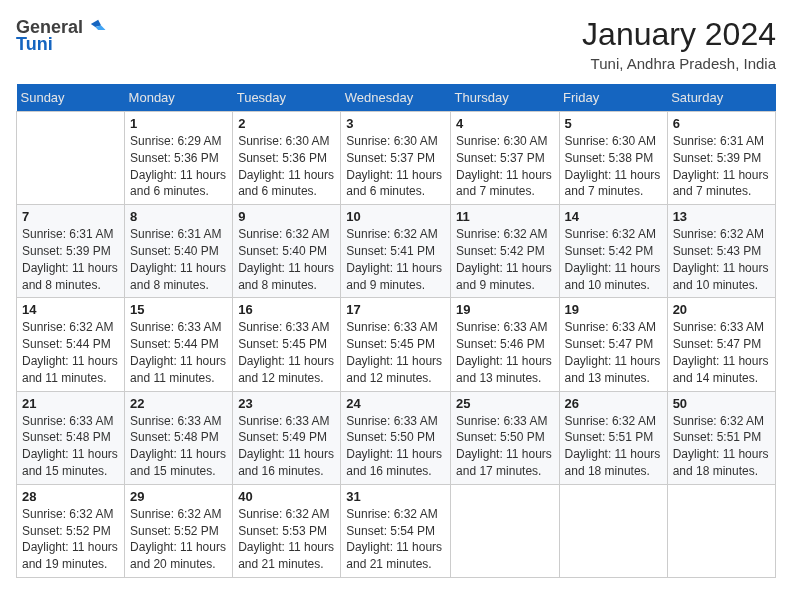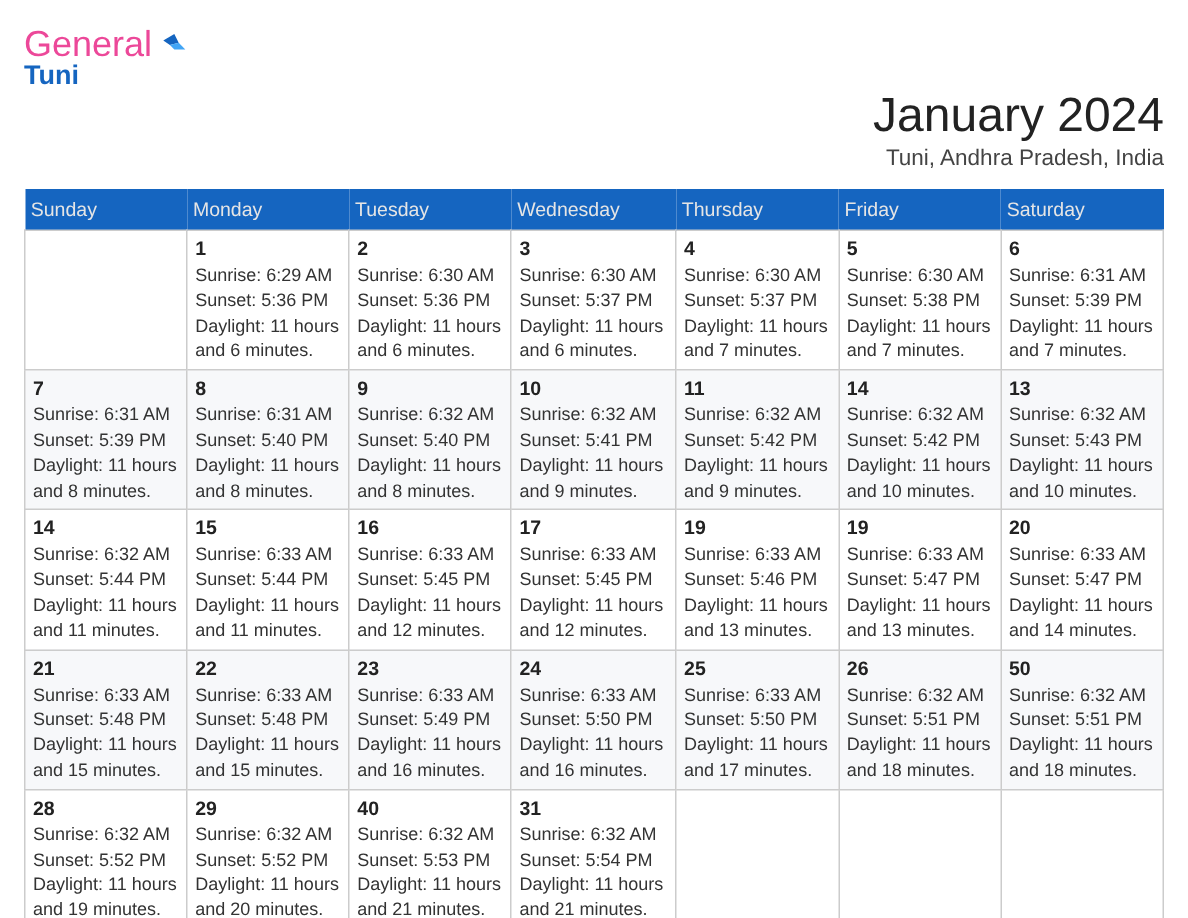--- a/index.html
+++ b/index.html
@@ -15,37 +15,36 @@
       justify-content: space-between;
       align-items: flex-start;
       margin-bottom: 12px;
     }
     .logo {
       display: flex;
       align-items: center;
       gap: 2px;
     }
     .logo-text-general {
-      font-size: 24px;
-      font-weight: normal;
-      color: #ec4899;
+      font-size: 18px;
+      font-weight: bold;
+      color: #404040;
     }
     .logo-text-blue {
       font-size: 18px;
       font-weight: bold;
       color: #1565c0;
     }
     .logo-icon {
       width: 22px;
       height: 22px;
       margin-left: 2px;
     }
     .title-section {
       text-align: right;
-      margin-top: 42px;
     }
     .month-title {
       font-size: 32px;
       font-weight: normal;
       color: #222;
     }
     .location-title {
       font-size: 15px;
       color: #444;
       margin-top: 2px;

